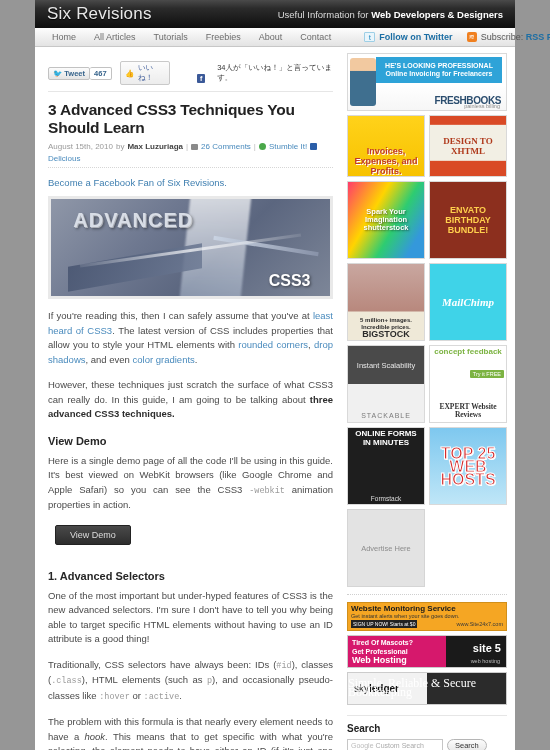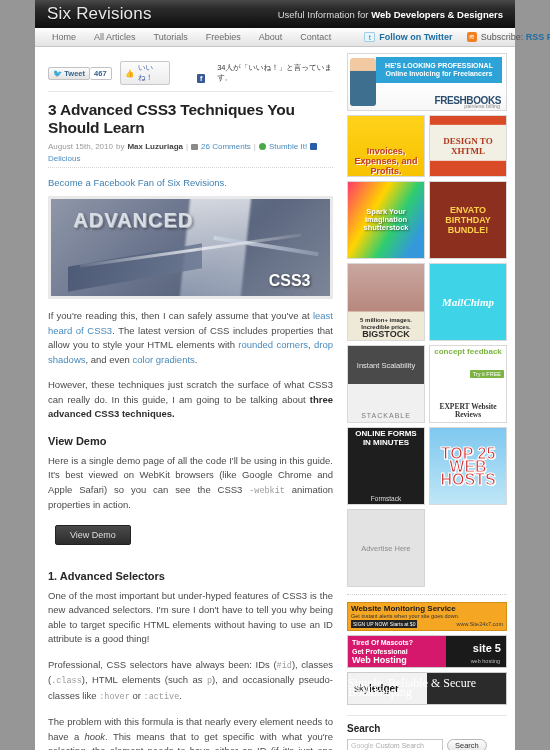--- a/index.html
+++ b/index.html
@@ -295,21 +295,21 @@
         <p class="para"><span>If you're reading this, then I can safely assume that you've at </span><a>least heard of CSS3</a><span>. The latest version of CSS includes properties that allow you to style your HTML elements with </span><a>rounded corners</a><span>, </span><a>drop shadows</a><span>, and even </span><a>color gradients</a><span>.</span></p>
 
         <p class="para"><span>However, these techniques just scratch the surface of what CSS3 can really do. In this guide, I am going to be talking about </span><b>three advanced CSS3 techniques.</b></p>
 
         <h2 class="sec">View Demo</h2>
         <p class="para"><span>Here is a single demo page of all the code I'll be using in this guide. It's best viewed on WebKit browsers (like Google Chrome and Apple Safari) so you can see the CSS3 </span><code class="c">-webkit</code><span> animation properties in action.</span></p>
         <a class="demobtn">View Demo</a>
 
         <h2 class="sec">1. Advanced Selectors</h2>
         <p class="para">One of the most important but under-hyped features of CSS3 is the new advanced selectors. I'm sure I don't have to tell you why being able to target specific HTML elements without having to use an ID attribute is a good thing!</p>
-        <p class="para"><span>Professional, CSS selectors have always been: IDs (</span><code class="c">#id</code><span>), classes (</span><code class="c">.class</code><span>), HTML elements (such as </span><code class="c">p</code><span>), and occasionally pseudo-classes like </span><code class="c">:hover</code><span> or </span><code class="c">:active</code><span>.</span></p>
+        <p class="para"><span>Traditionally, CSS selectors have always been: IDs (</span><code class="c">#id</code><span>), classes (</span><code class="c">.class</code><span>), HTML elements (such as </span><code class="c">p</code><span>), and occasionally pseudo-classes like </span><code class="c">:hover</code><span> or </span><code class="c">:active</code><span>.</span></p>
         <p class="para"><span>The problem with this formula is that nearly every element needs to have a </span><i>hook</i><span>. This means that to get specific with what you're selecting, the element needs to have either an ID (if it's just one element) or a class (if it's a group of elements) so that the browser knows what you're talking about.</span></p>
         
         
         
 
         
       </div>
 
       <div class="side">
         <div class="adgrid">

